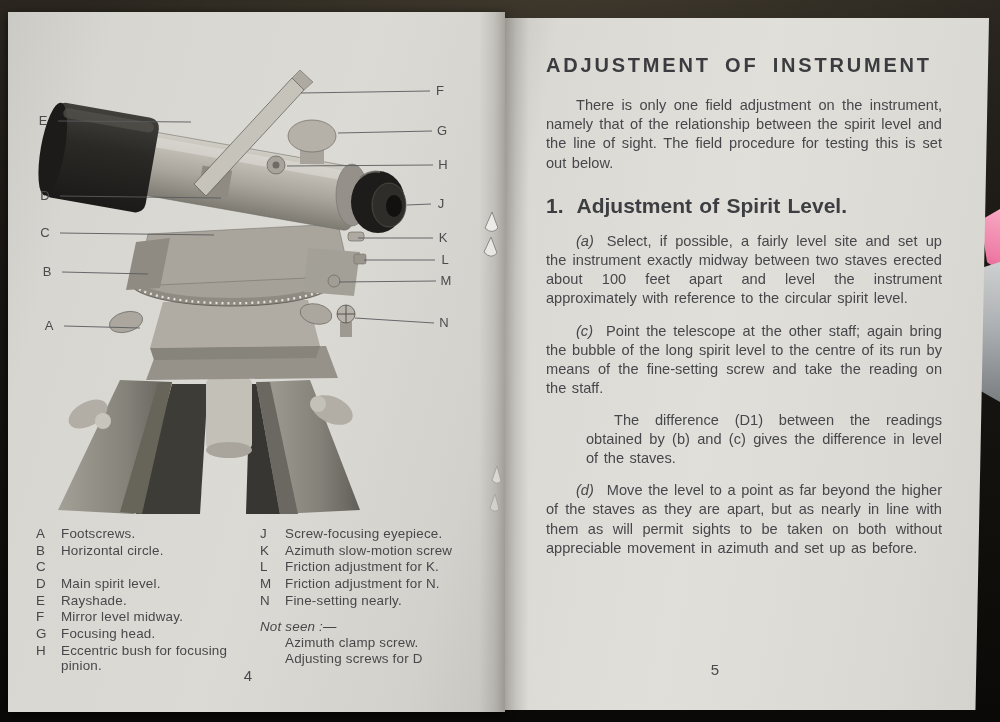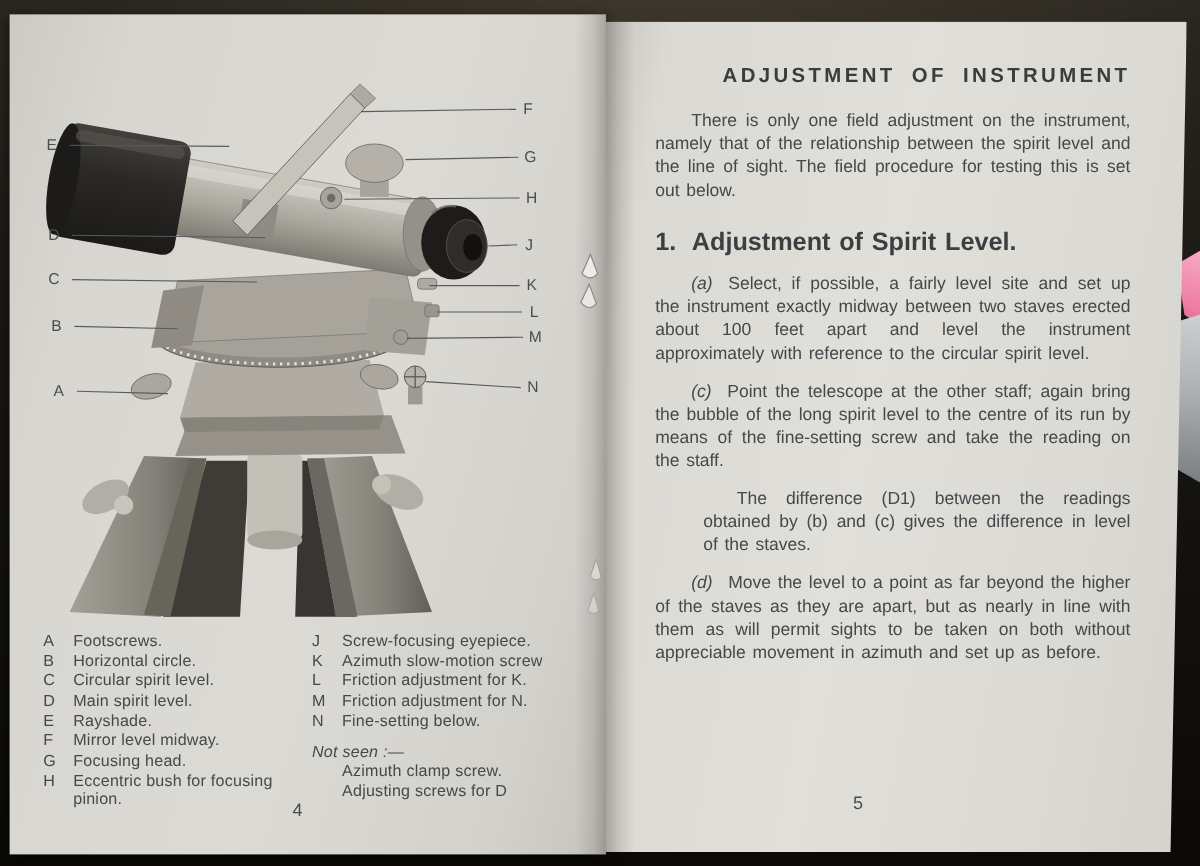--- a/index.html
+++ b/index.html
@@ -46,21 +46,21 @@
   .legend-text{flex:1;}
   .not-seen{margin-top:11px;}
   .not-seen-label{font-style:italic;}
   .not-seen-item{margin-left:25px;}
   .pagenum{position:absolute;font-size:15px;color:#4a4a4d;}
   .pagenum-left{left:0;width:480px;bottom:28px;text-align:center;}
   .pagenum-right{left:0;width:420px;bottom:32px;text-align:center;}
   
   .content{position:relative;height:100%;box-sizing:border-box;padding:34px 47px 0 41px;
     color:#46474b;font-size:14.6px;line-height:1.31;word-spacing:1.5px;text-align:justify;}
-  .content h1{margin:0 0 18px 0;text-align:right;font-size:17px;font-weight:700;
+  .content h1{margin:0 0 18px 0;text-align:left;font-size:20px;font-weight:700;
     letter-spacing:2.8px;word-spacing:6px;color:#3b3c3f;}
   .content p{margin:0 0 13px 0;text-indent:30px;}
   .content .section-head{margin:19px 0 13px 0;font-size:21px;font-weight:700;color:#3d3e41;text-align:left;}
   .content .section-head .lead{margin-right:13px;}
   .lead{font-style:italic;margin-right:13px;}
   .lead:empty{margin-right:0;}
   p.inset{margin-left:40px;text-indent:28px;}
   
   .staple{position:absolute;}
 </style>
@@ -207,21 +207,20 @@
         <div class="legend-row">
             <span class="legend-letter">A</span>
             <span class="legend-text">Footscrews.</span>
           </div>
         <div class="legend-row">
             <span class="legend-letter">B</span>
             <span class="legend-text">Horizontal circle.</span>
           </div>
         <div class="legend-row">
             <span class="legend-letter">C</span>
-            <span class="legend-text">Circular spirit level.</span>
           </div>
         <div class="legend-row">
             <span class="legend-letter">D</span>
             <span class="legend-text">Main spirit level.</span>
           </div>
         <div class="legend-row">
             <span class="legend-letter">E</span>
             <span class="legend-text">Rayshade.</span>
           </div>
         <div class="legend-row">
@@ -249,21 +248,21 @@
         <div class="legend-row">
             <span class="legend-letter">L</span>
             <span class="legend-text">Friction adjustment for K.</span>
           </div>
         <div class="legend-row">
             <span class="legend-letter">M</span>
             <span class="legend-text">Friction adjustment for N.</span>
           </div>
         <div class="legend-row">
             <span class="legend-letter">N</span>
-            <span class="legend-text">Fine-setting below.</span>
+            <span class="legend-text">Fine-setting nearly.</span>
           </div>
         <div class="not-seen">
           <div class="not-seen-label">Not seen :—</div>
           <div class="not-seen-item">Azimuth clamp screw.</div>
           <div class="not-seen-item">Adjusting screws for D</div>
         </div>
       </div>
     </div>
 
     <div class="pagenum pagenum-left">4</div>

